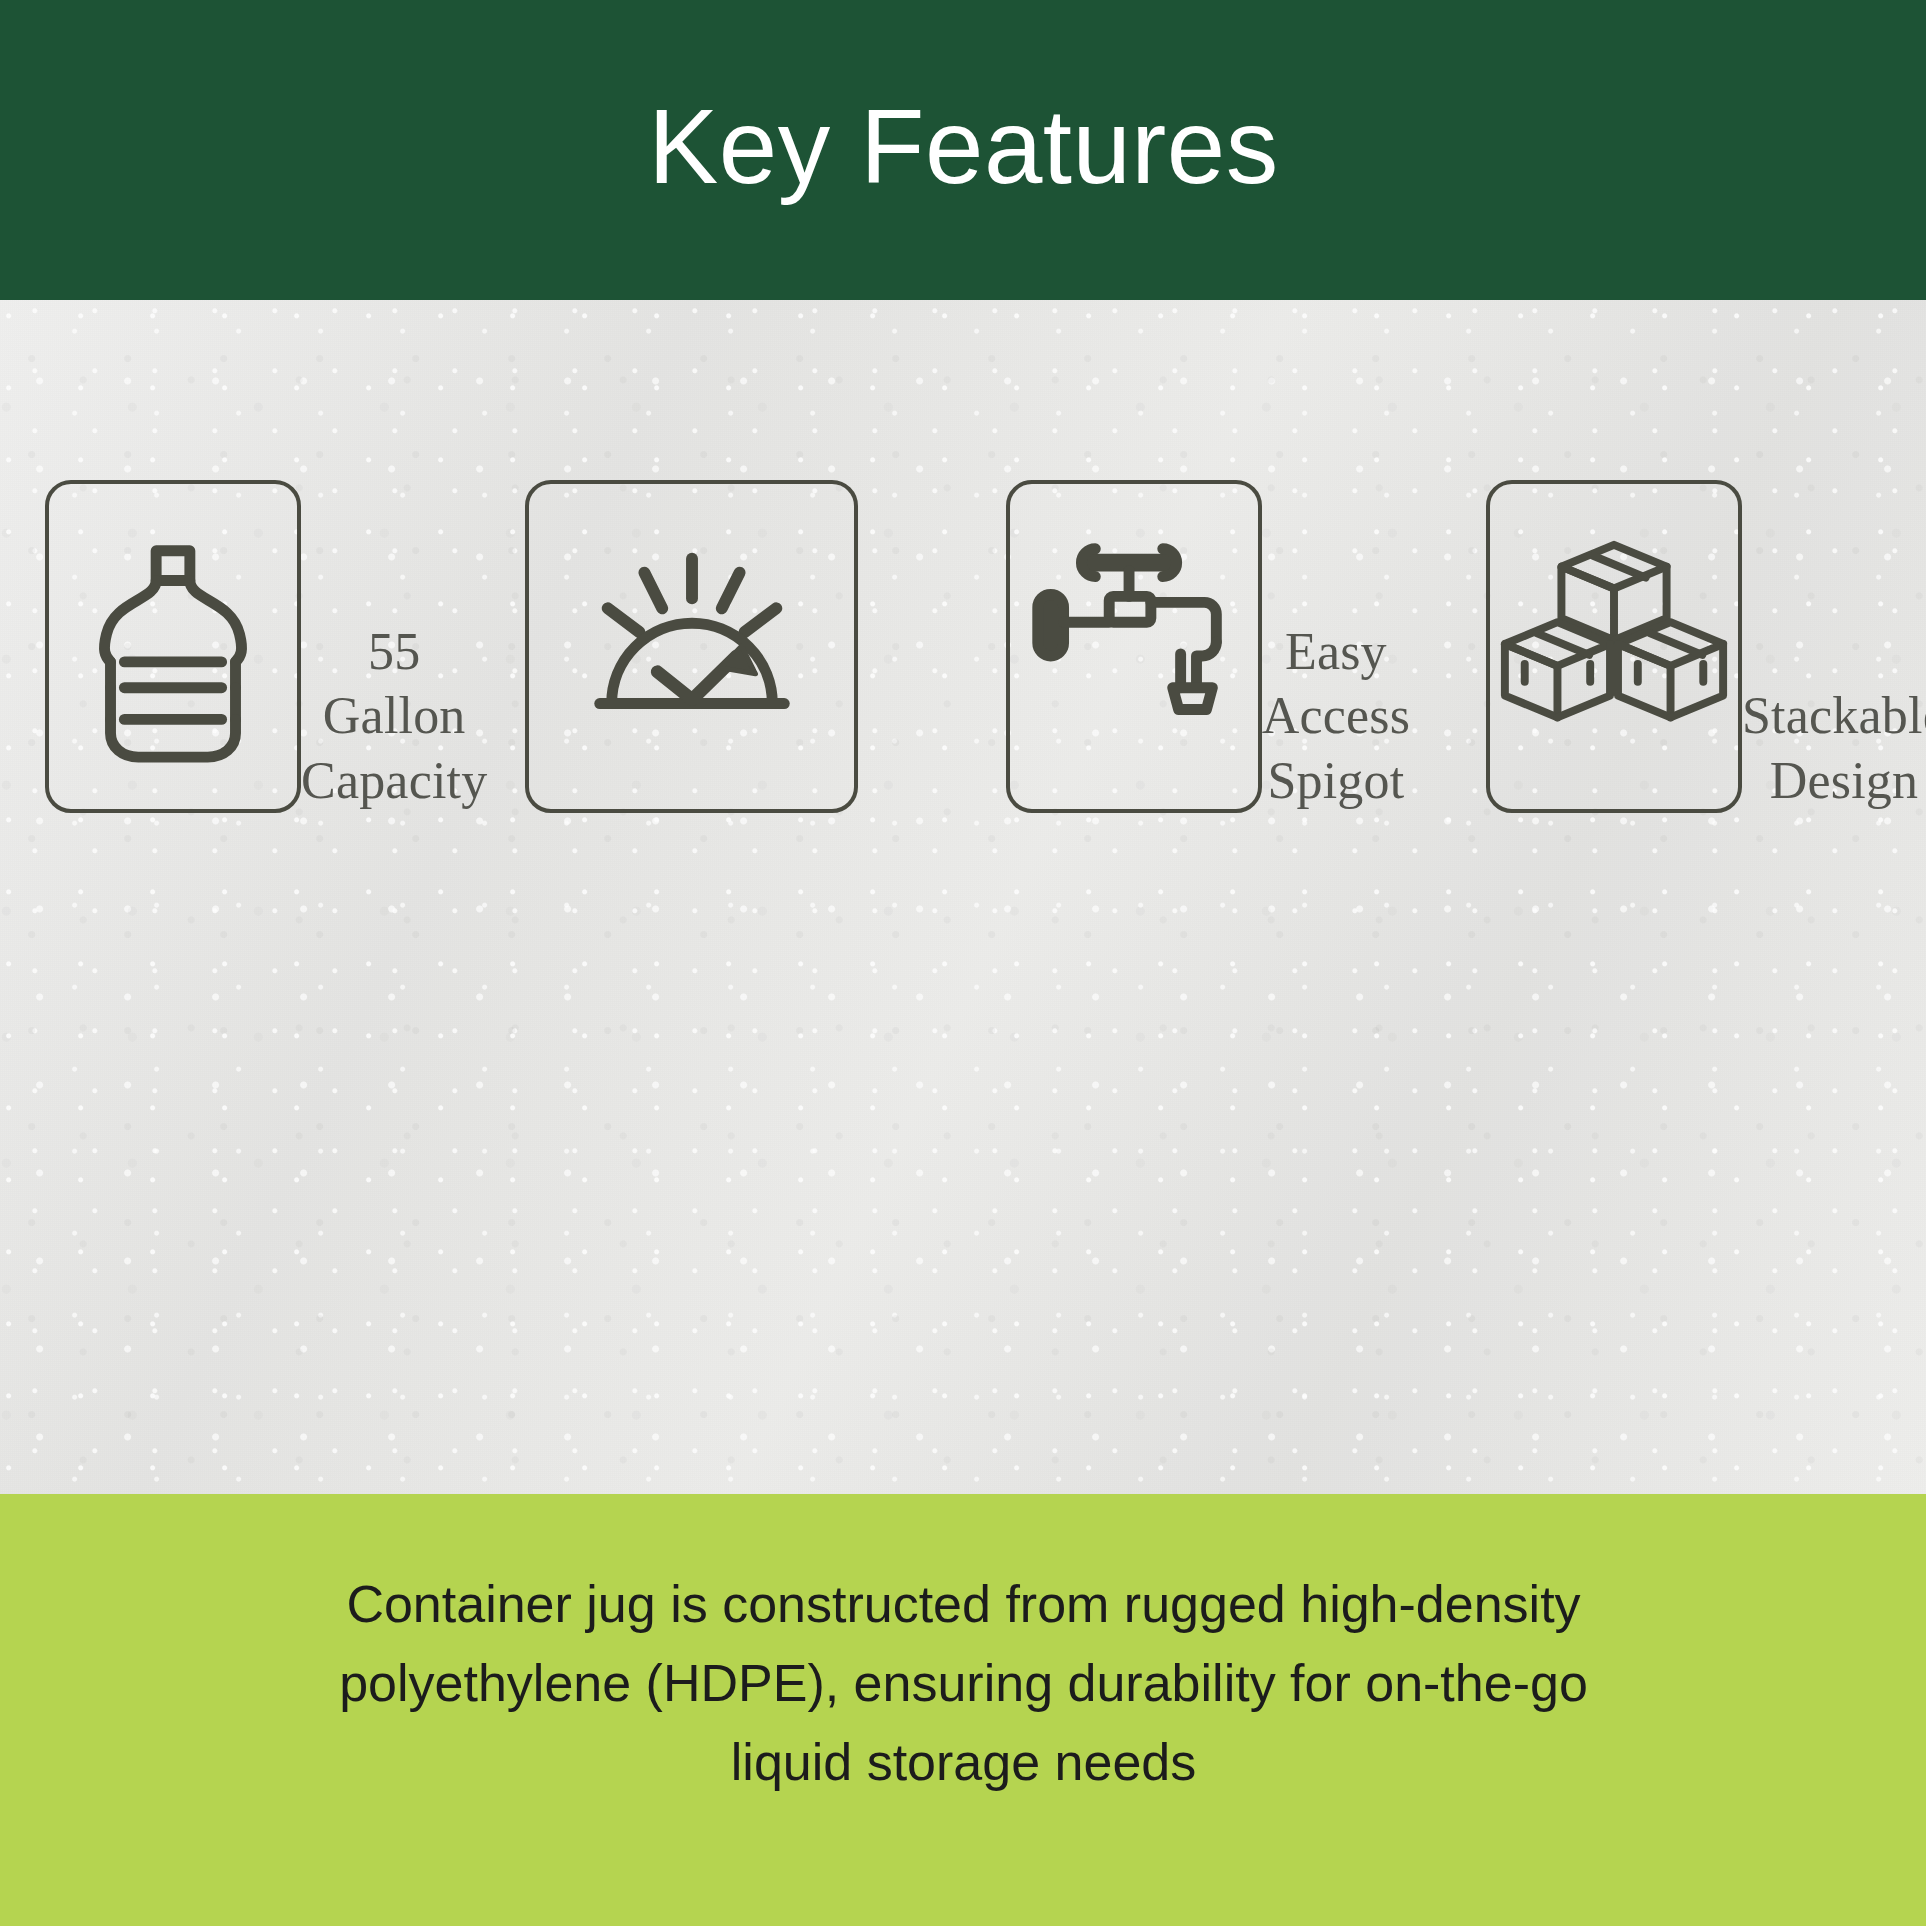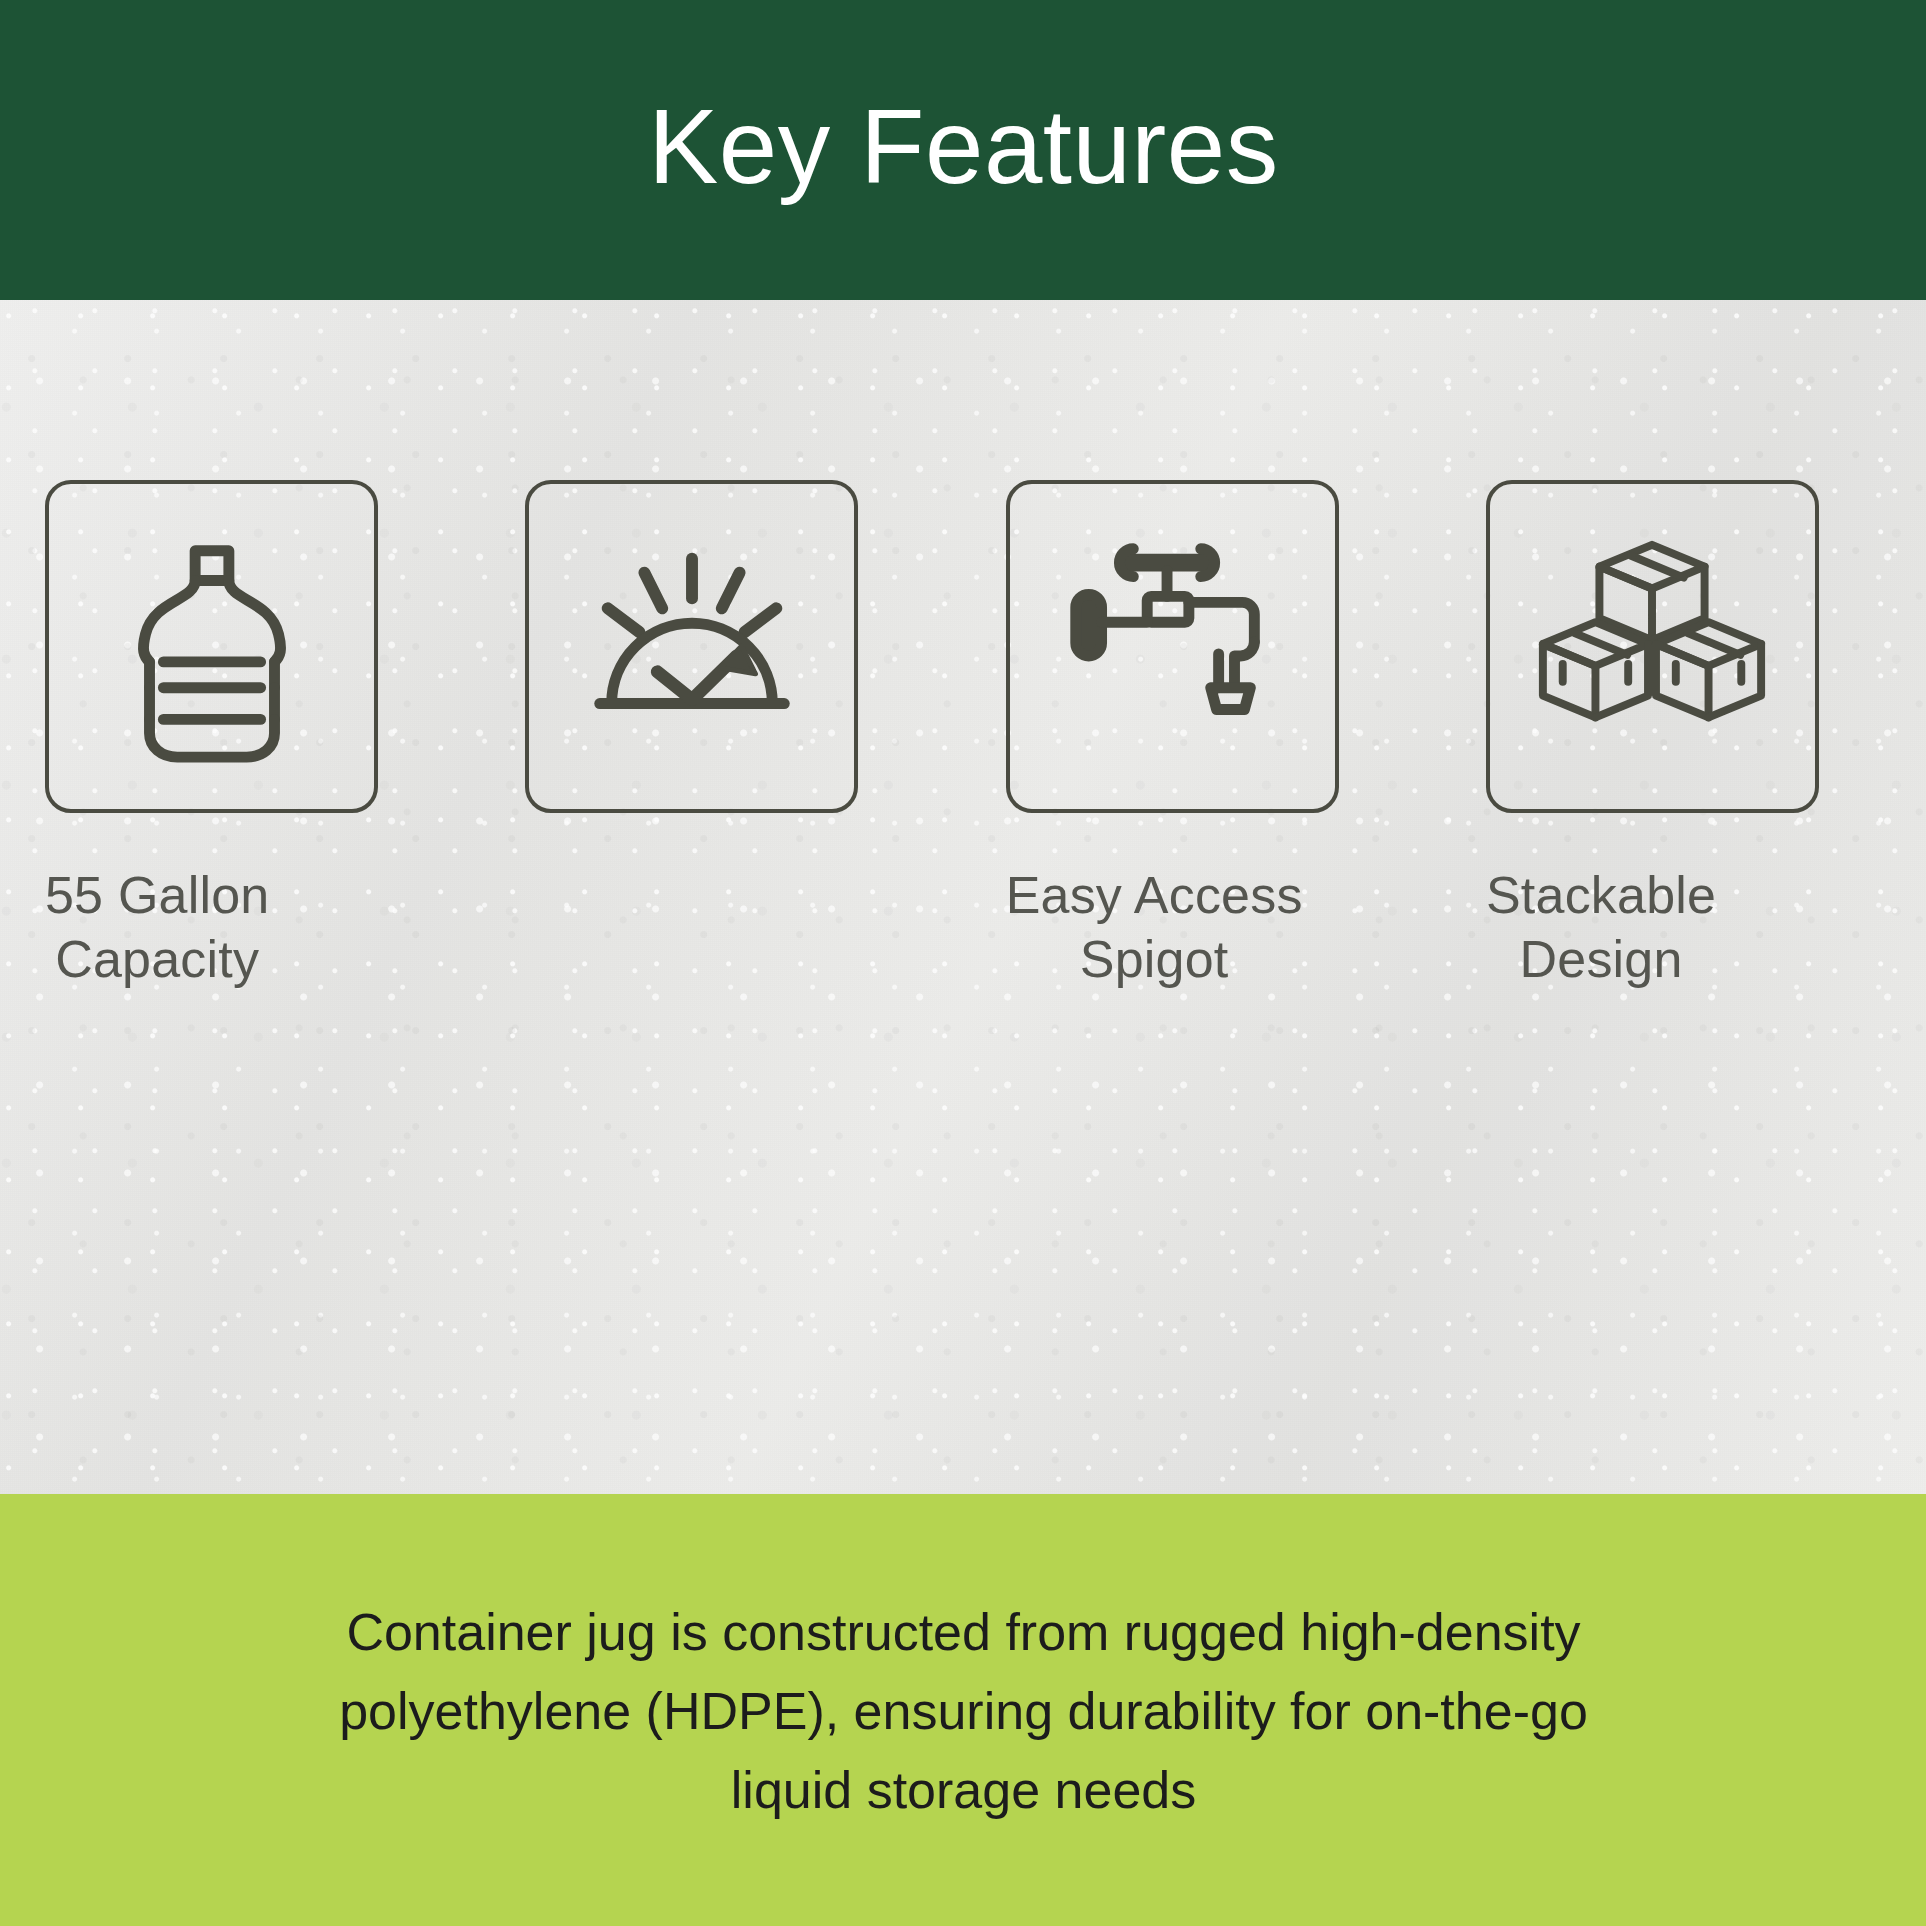--- a/index.html
+++ b/index.html
@@ -71,22 +71,23 @@
     display: flex;
     justify-content: space-between;
     padding: 0 45px;
     margin-top: 180px;
     gap: 0;
   }
 
   .feature {
     width: 396px;
     display: flex;
-    flex-direction: column;
-    align-items: flex-start;
+    flex-direction: row;
+    align-items: flex-end;
+    font-family: Liberation Serif, serif;
   }
 
   .icon-card {
     width: 333px;
     height: 333px;
     border: 4px solid #4a4b41;
     border-radius: 26px;
     display: flex;
     align-items: center;
     justify-content: center;
@@ -107,21 +108,21 @@
   }
 
   
   .footer {
     flex: 0 0 433px;
     height: 433px;
     background: #b5d450;
     display: flex;
     align-items: flex-start;
     justify-content: center;
-    padding-top: 99px;
+    padding-top: 71px;
   }
   .footer-text {
     width: 1346px;
     text-align: center;
     color: #1c1c1c;
     font-size: 52px;
     line-height: 1.52;
     font-weight: 400;
   }
 </style>

